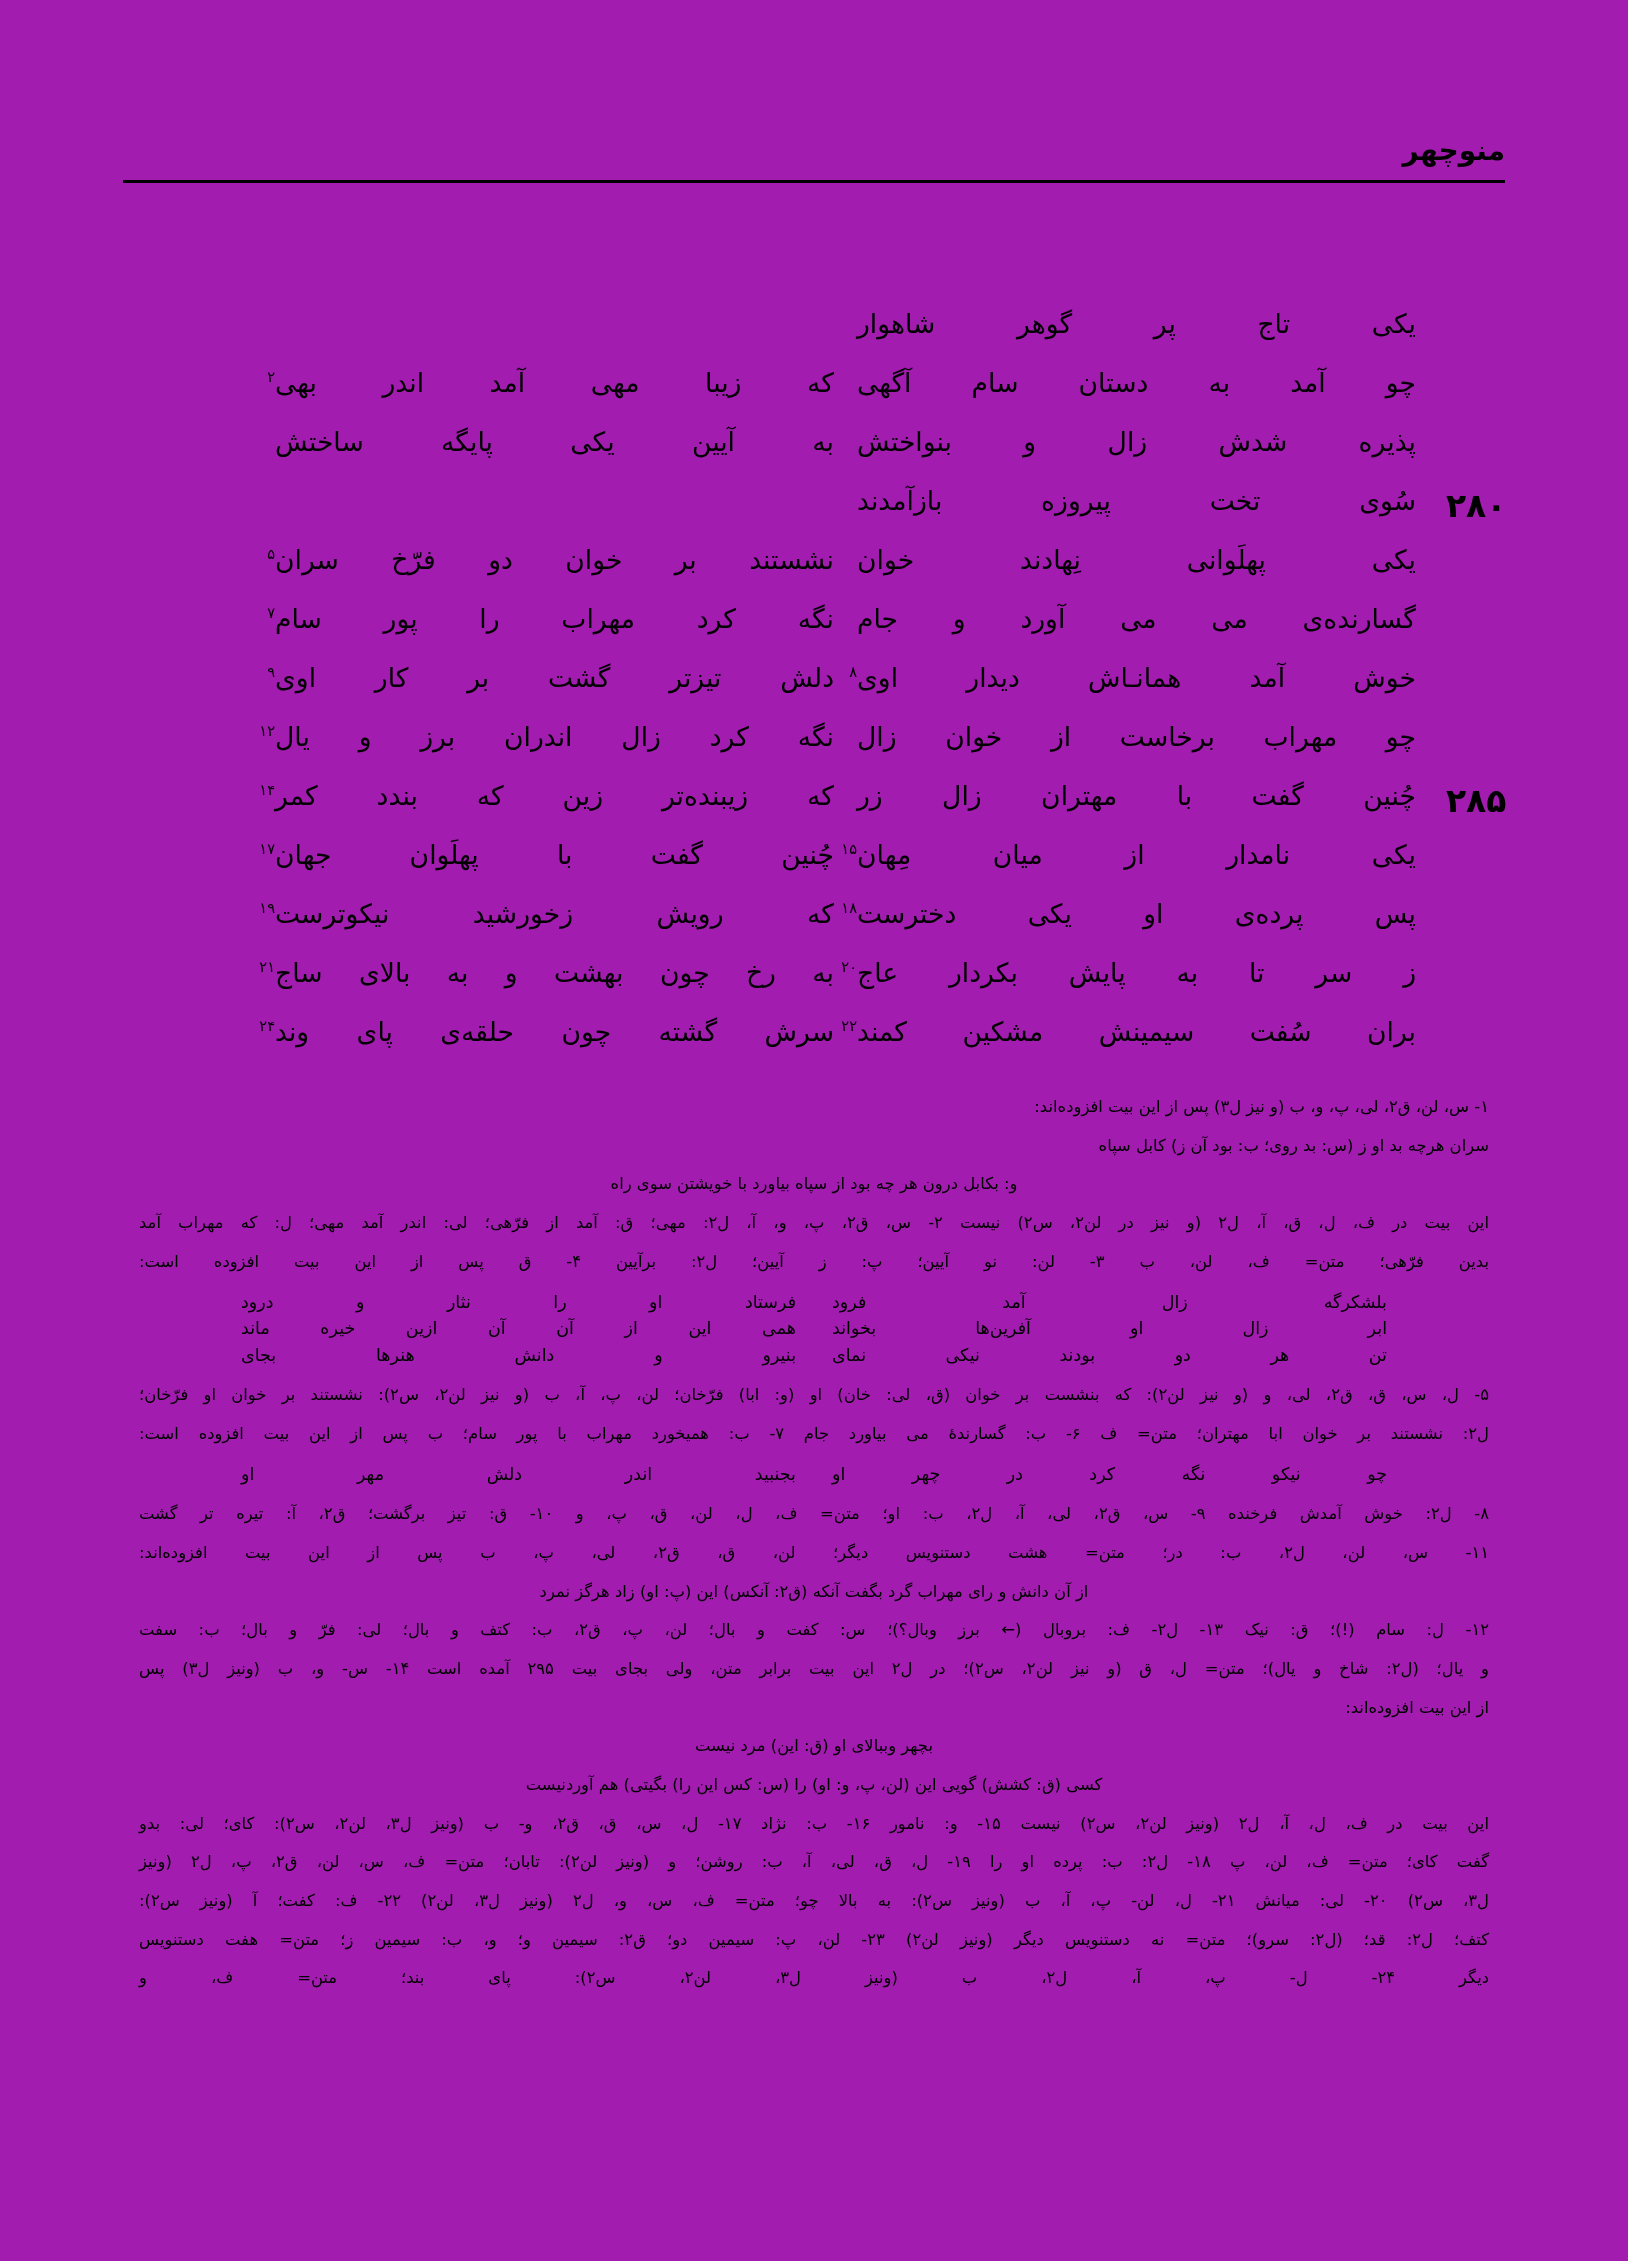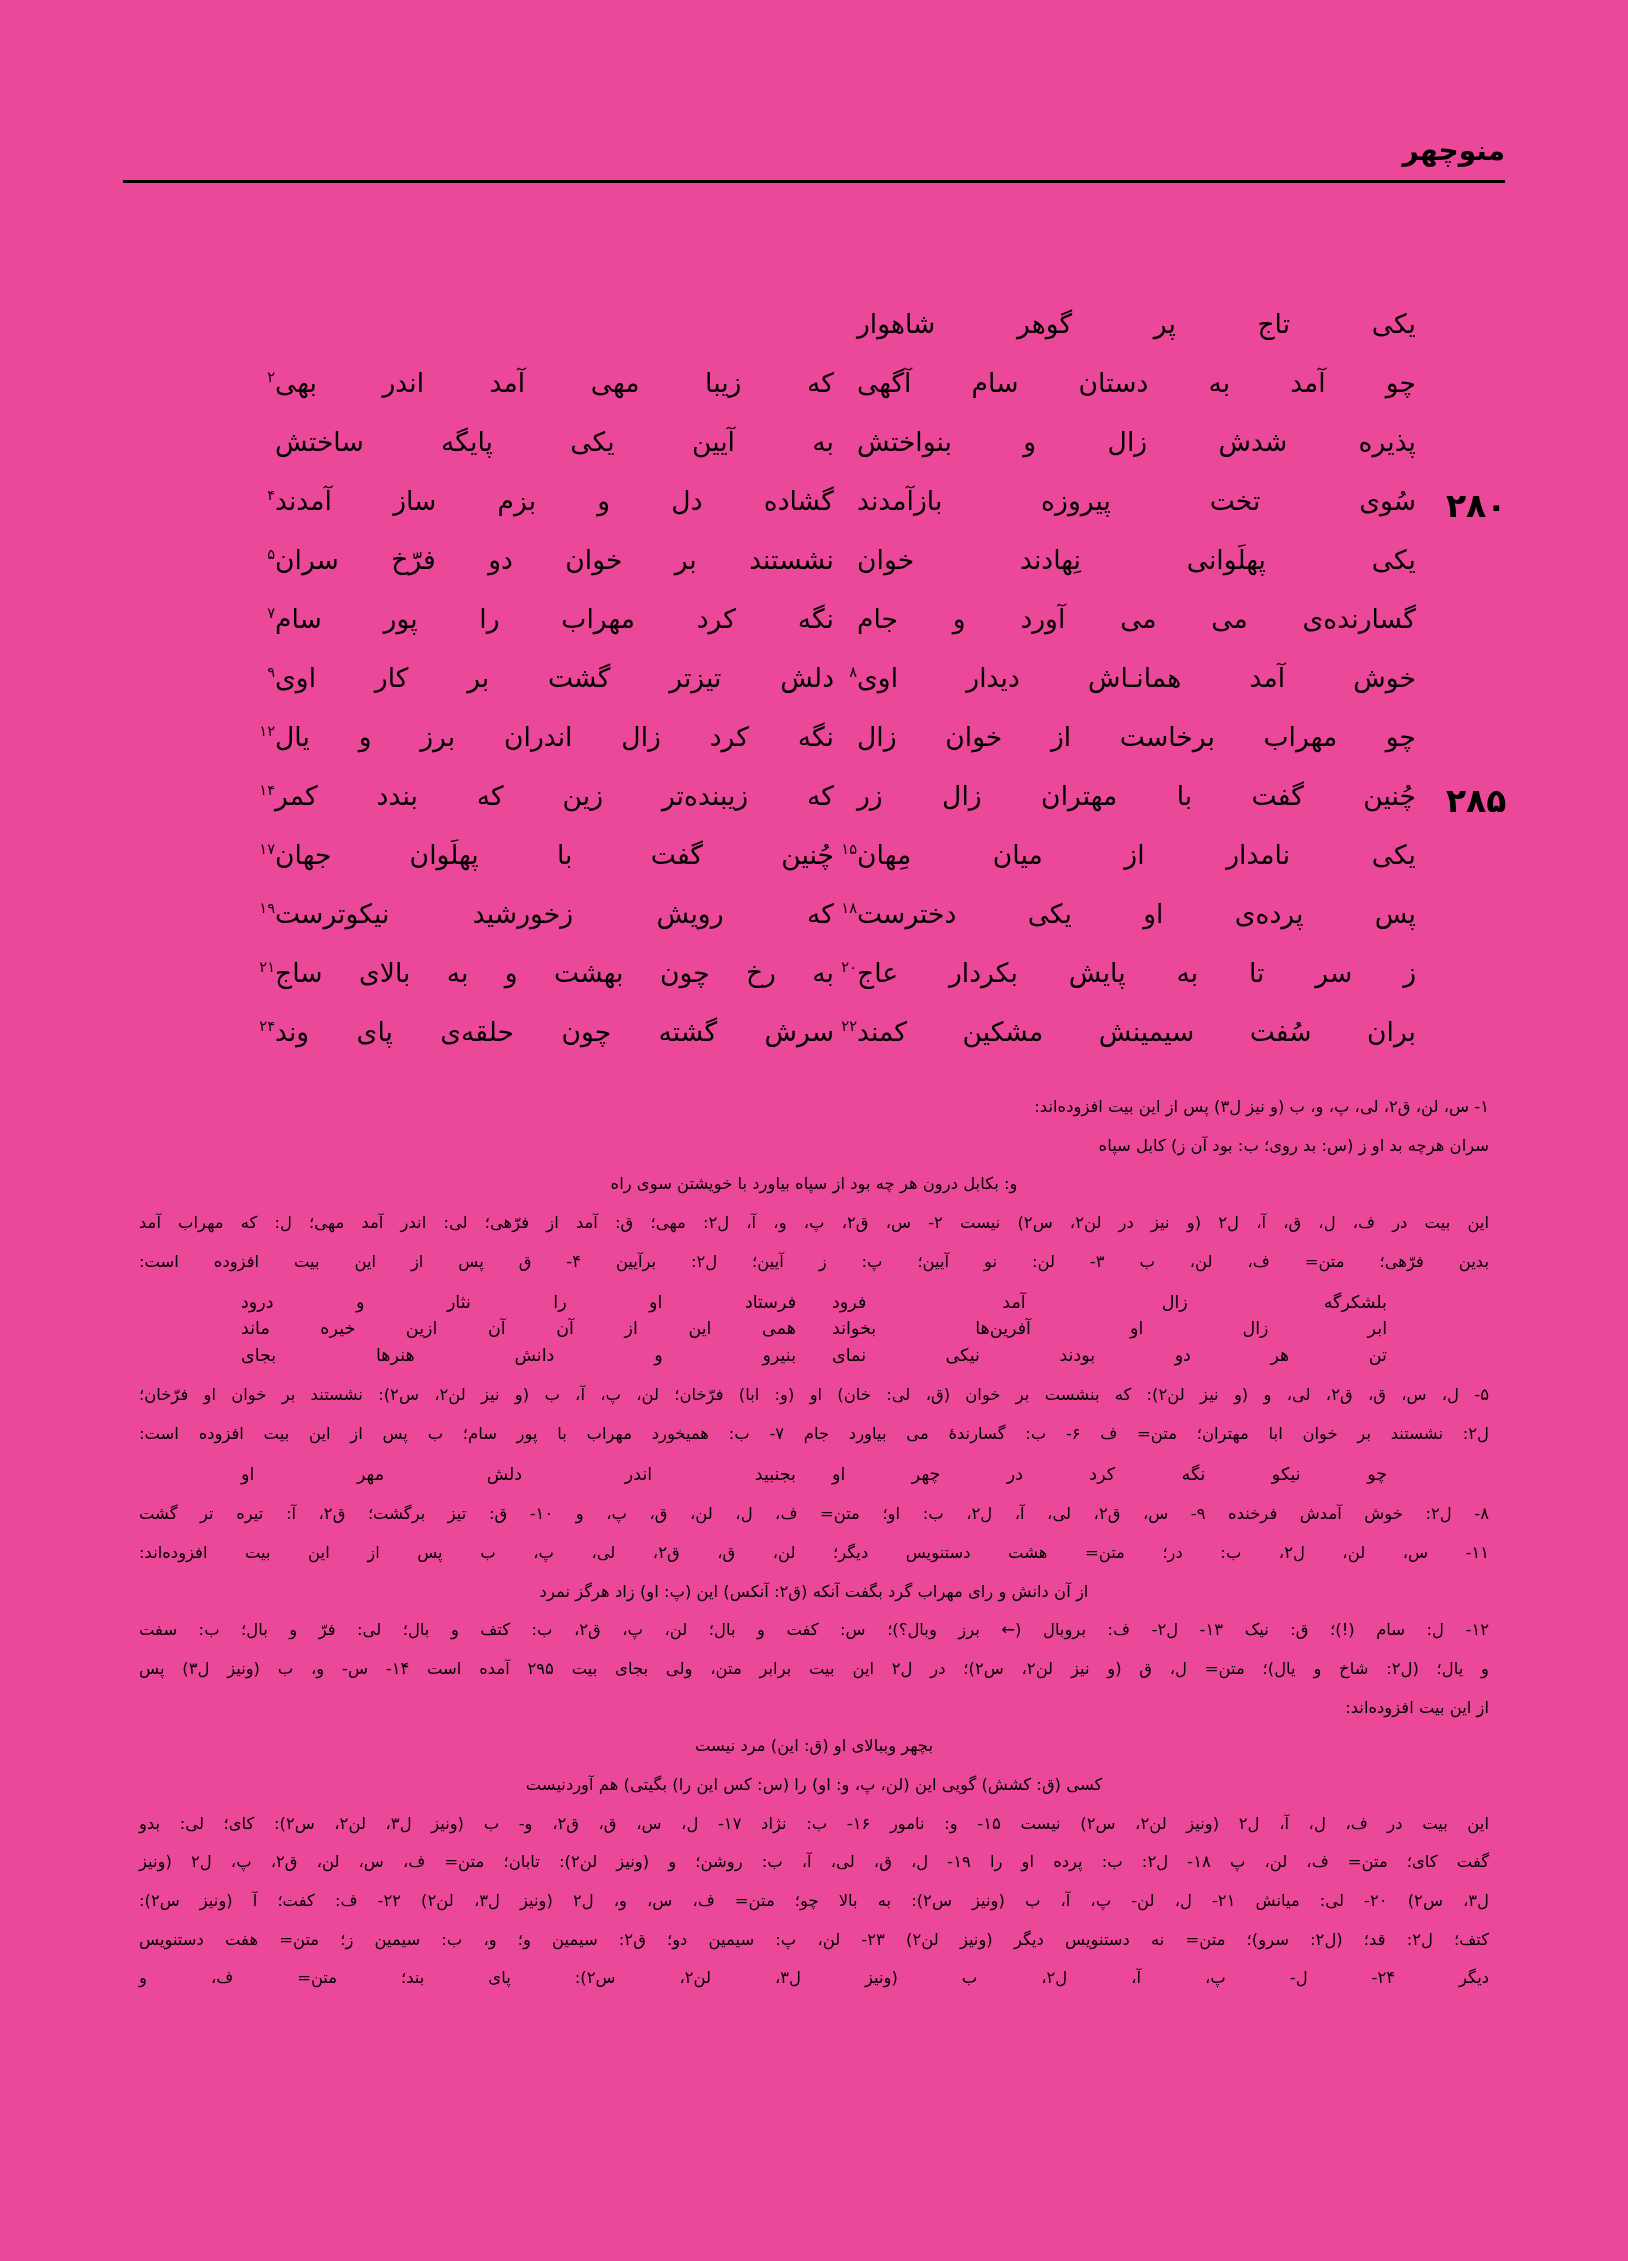--- a/index.html
+++ b/index.html
@@ -9,21 +9,21 @@
     background: #ffffff;
   }
   body {
     font-family: "DejaVu Sans", "Liberation Sans", sans-serif;
     color: #000000;
   }
   .page {
     position: relative;
     width: 1628px;
     height: 2261px;
-    background: #ec4899;
+    background: #a21caf;
     box-sizing: border-box;
     overflow: hidden;
   }
 
   
   .header-zone {
     position: absolute;
     top: 137px;
     right: 123px;
     left: 123px;
@@ -186,21 +186,20 @@
         <div class="hemistich left"><span class="words">که زیبا مهی آمد اندر بهی</span><sup class="note">۲</sup></div>
       </div>
       <div class="verse-line">
         <div class="verse-num"></div>
         <div class="hemistich right"><span class="words">پذیره شدش زال و بنواختش</span></div>
         <div class="hemistich left"><span class="words">به آیین یکی پایگه ساختش</span></div>
       </div>
       <div class="verse-line">
         <div class="verse-num">۲۸۰</div>
         <div class="hemistich right"><span class="words">سُوی تخت پیروزه بازآمدند</span></div>
-        <div class="hemistich left"><span class="words">گشاده دل و بزم ساز آمدند</span><sup class="note">۴</sup></div>
       </div>
       <div class="verse-line">
         <div class="verse-num"></div>
         <div class="hemistich right"><span class="words">یکی پهلَوانی نِهادند خوان</span></div>
         <div class="hemistich left"><span class="words">نشستند بر خوان دو فرّخ سران</span><sup class="note">۵</sup></div>
       </div>
       <div class="verse-line">
         <div class="verse-num"></div>
         <div class="hemistich right"><span class="words">گسارنده‌ی می می آورد و جام</span></div>
         <div class="hemistich left"><span class="words">نگه کرد مهراب را پور سام</span><sup class="note">۷</sup></div>

